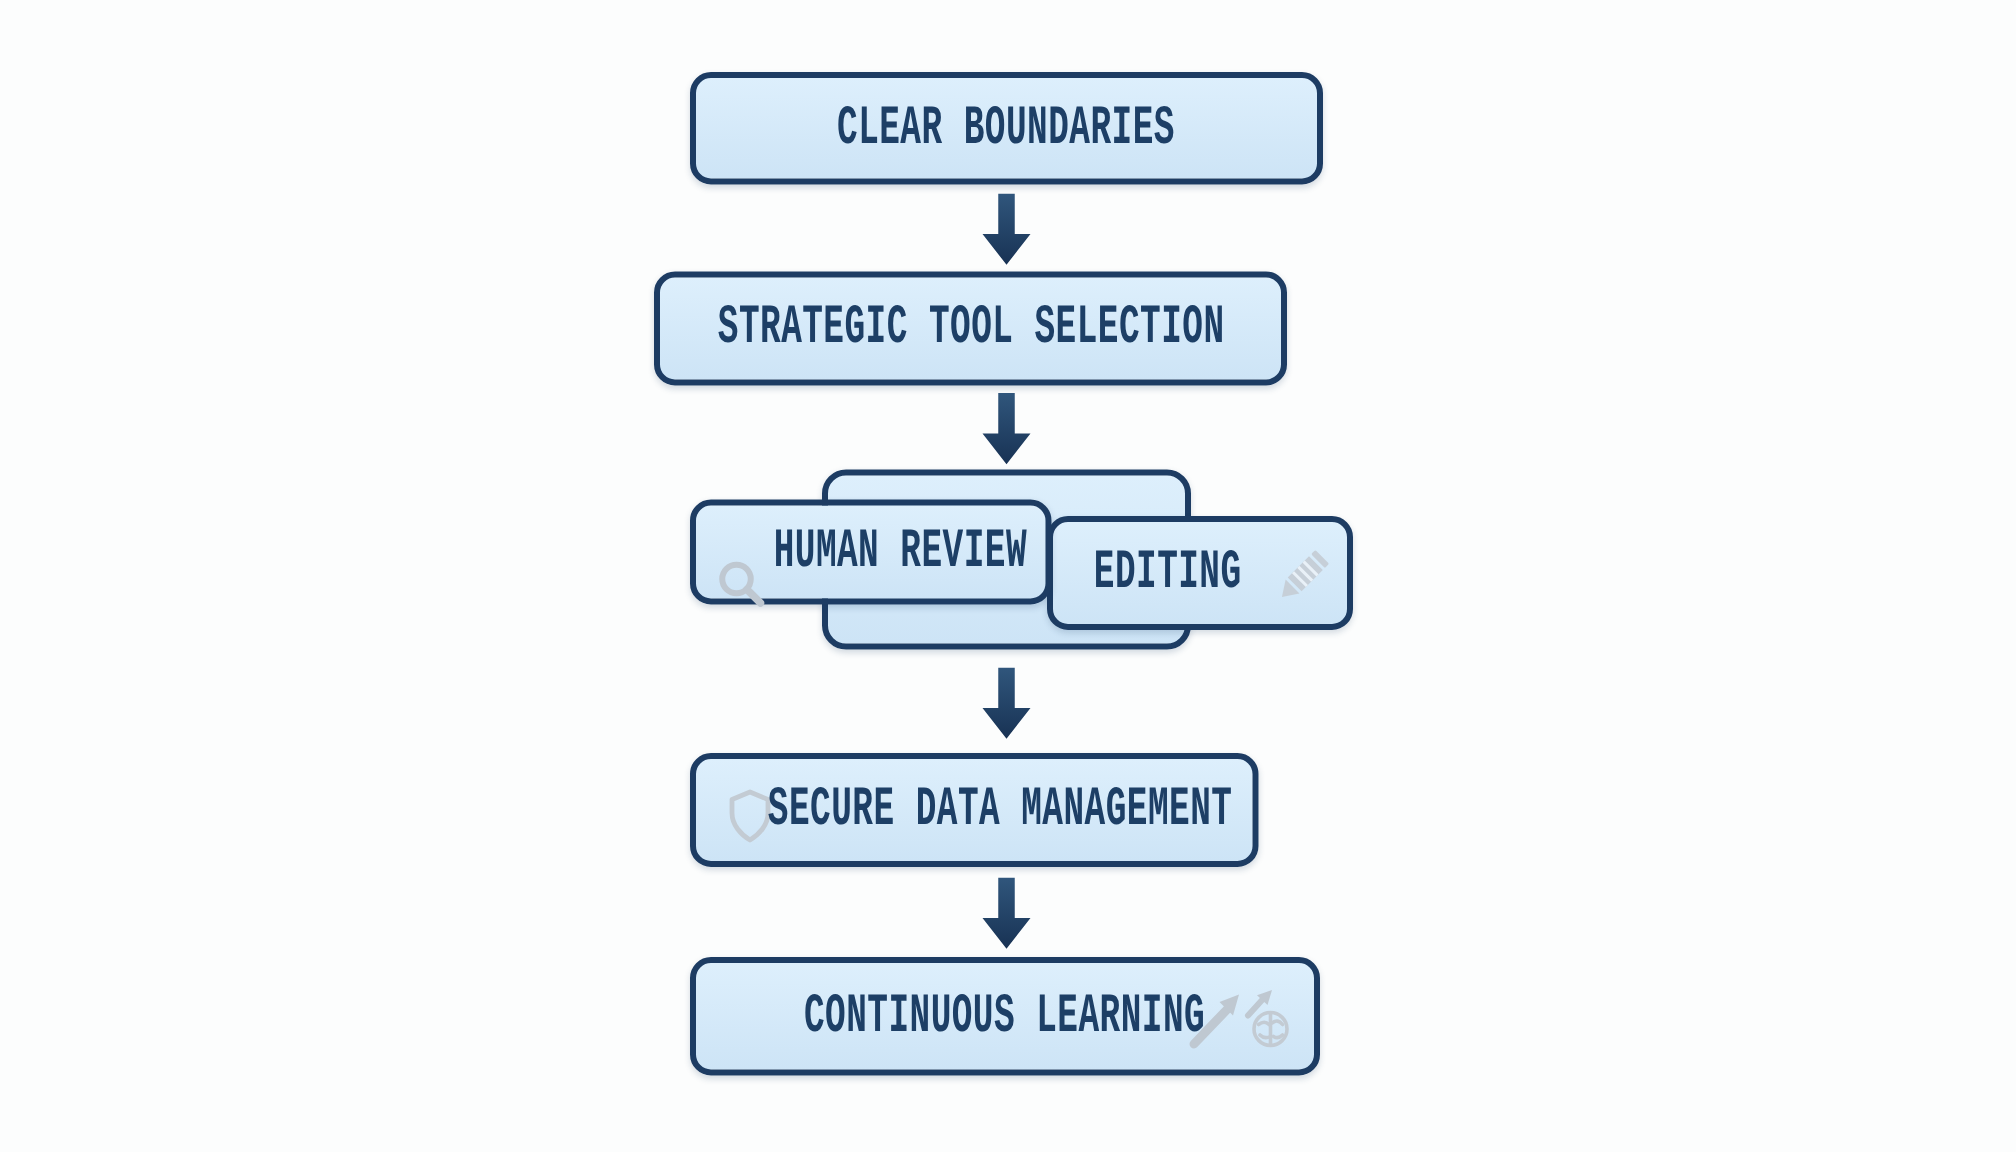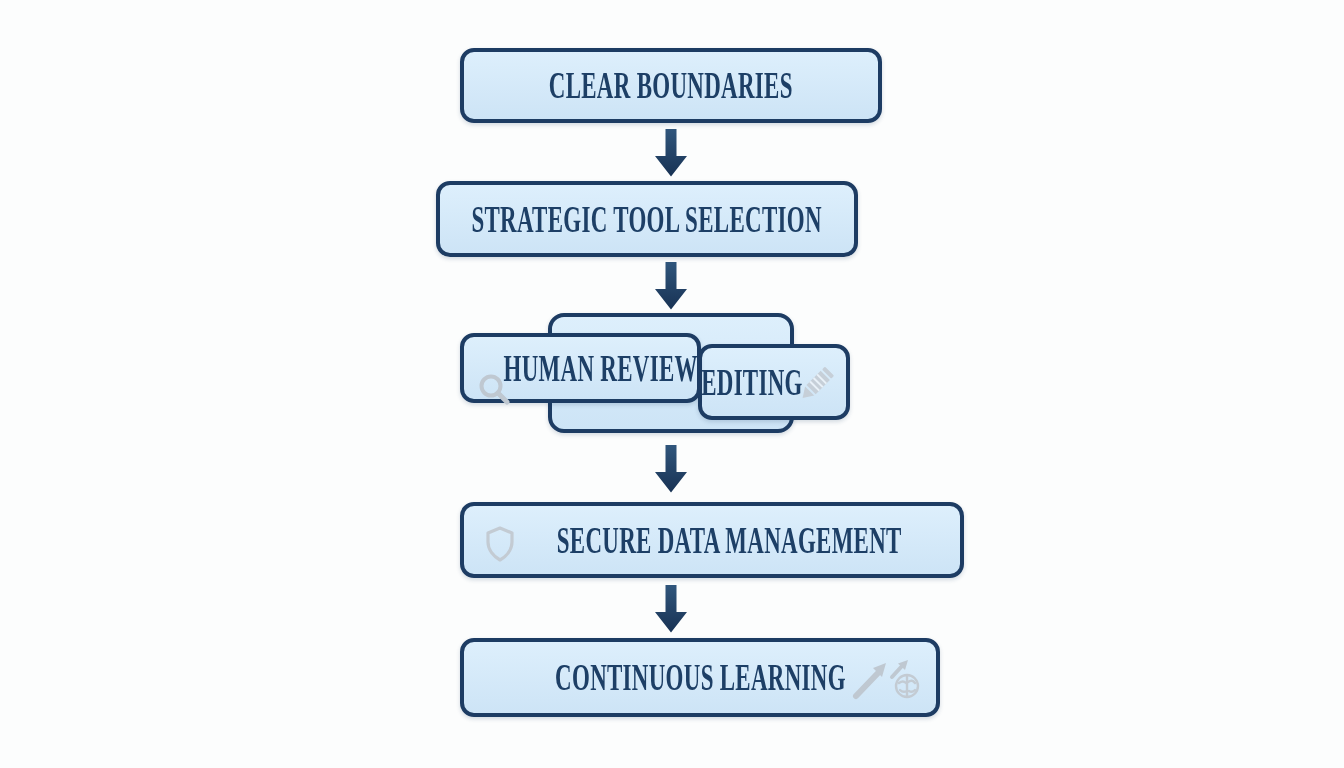--- a/index.html
+++ b/index.html
@@ -1,42 +1,42 @@
 <!DOCTYPE html>
 <html><head>
 <meta charset="utf-8">
 <style>
   html,body { margin:0; padding:0; background:#ffffff; }
   .stage {
     position:relative; width:1344px; height:768px;
     background:#fcfdfd; overflow:hidden;
-    font-family:Liberation Serif, serif;
+    font-family:Liberation Mono, monospace;
   }
   .box {
     position:absolute; box-sizing:border-box;
     border:4px solid #1d3c63; border-radius:14px;
     background:linear-gradient(180deg,#ddeffc 0%,#cde4f6 100%);
     display:flex; align-items:center; justify-content:center;
     box-shadow:0 2px 4px rgba(29,60,99,0.18);
   }
   .label {
     display:inline-block; white-space:nowrap;
     font-weight:bold; font-size:37px; letter-spacing:0.5px;
     color:#1d3f66; transform:scaleX(0.62);
   }
   .arrow { position:absolute; width:34px; height:48px; }
   .icon  { position:absolute; }
   
   #box-clear      { left:460px; top:48px;  width:422px; height:75px; }
   #box-strategic  { left:436px; top:181px; width:422px; height:76px; }
   #box-back       { left:548px; top:313px; width:246px; height:120px; border-radius:16px; z-index:1; }
   #box-human      { left:460px; top:333px; width:241px; height:70px; z-index:3; padding-left:40px; }
-  #box-editing    { left:698px; top:344px; width:152px; height:76px; z-index:2; padding-right:44px; }
-  #box-secure     { left:460px; top:502px; width:504px; height:76px; padding-left:34px; }
-  #box-learning   { left:460px; top:638px; width:480px; height:79px; }
+  #box-editing    { left:698px; top:344px; width:204px; height:76px; z-index:2; padding-right:44px; }
+  #box-secure     { left:460px; top:502px; width:379px; height:76px; padding-left:34px; }
+  #box-learning   { left:460px; top:638px; width:420px; height:79px; }
   #arrow-1 { left:654px; top:129px; }
   #arrow-2 { left:654px; top:262px; }
   #arrow-3 { left:654px; top:445px; }
   #arrow-4 { left:654px; top:585px; }
   #icon-search { left:13px;  top:36px; }
   #icon-pencil { right:8px;  top:14px; }
   #icon-shield { left:20px;  top:19px; }
   #icon-trend  { right:13px; top:12px; }
 </style>
 </head>

